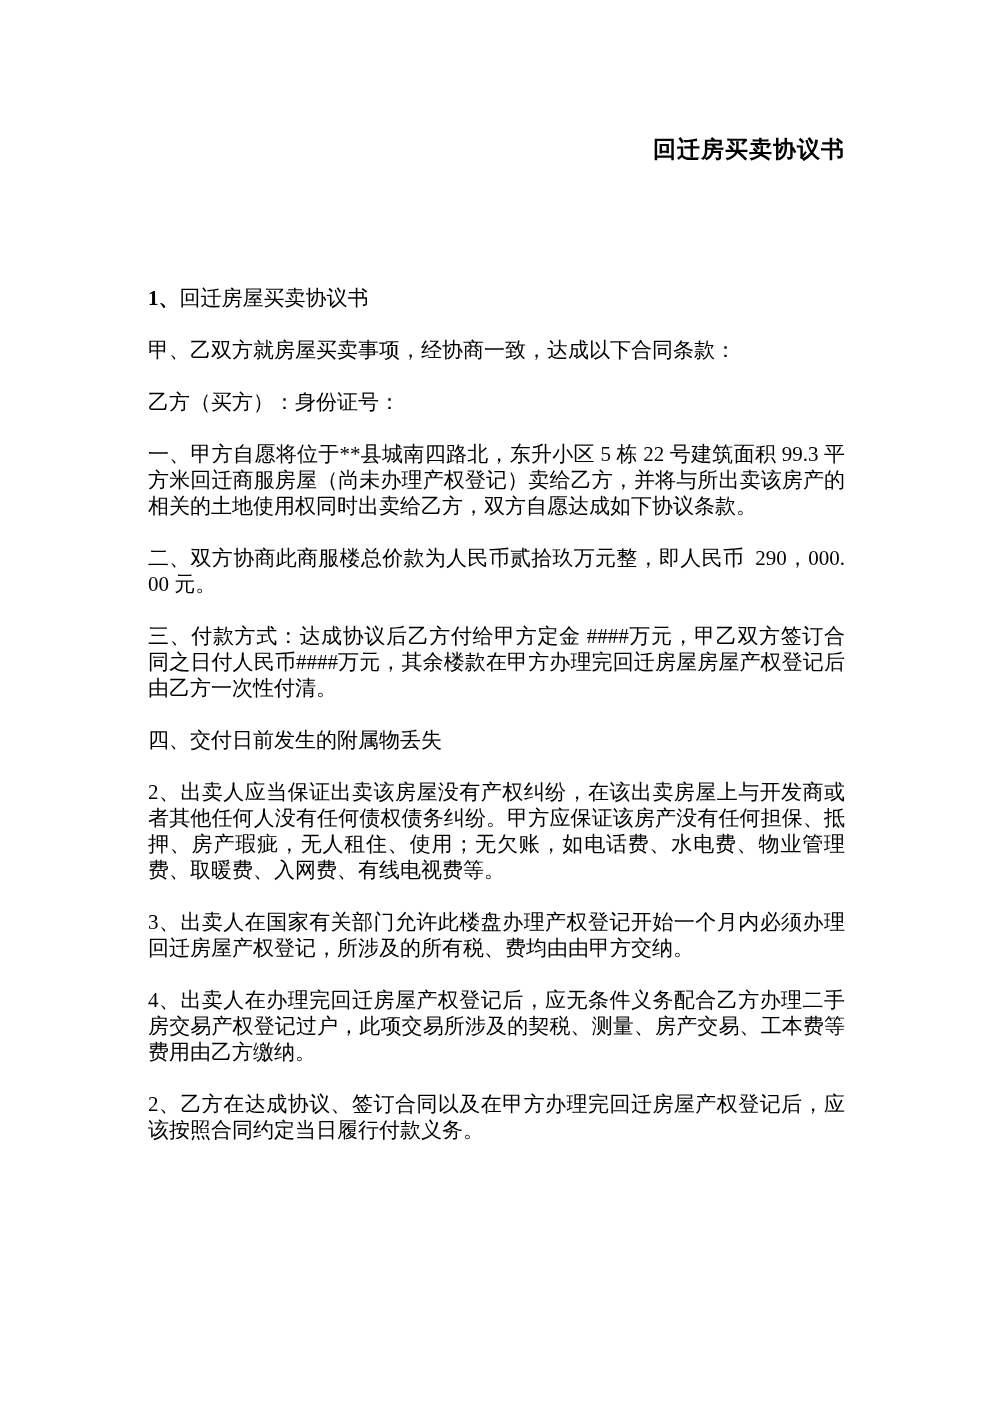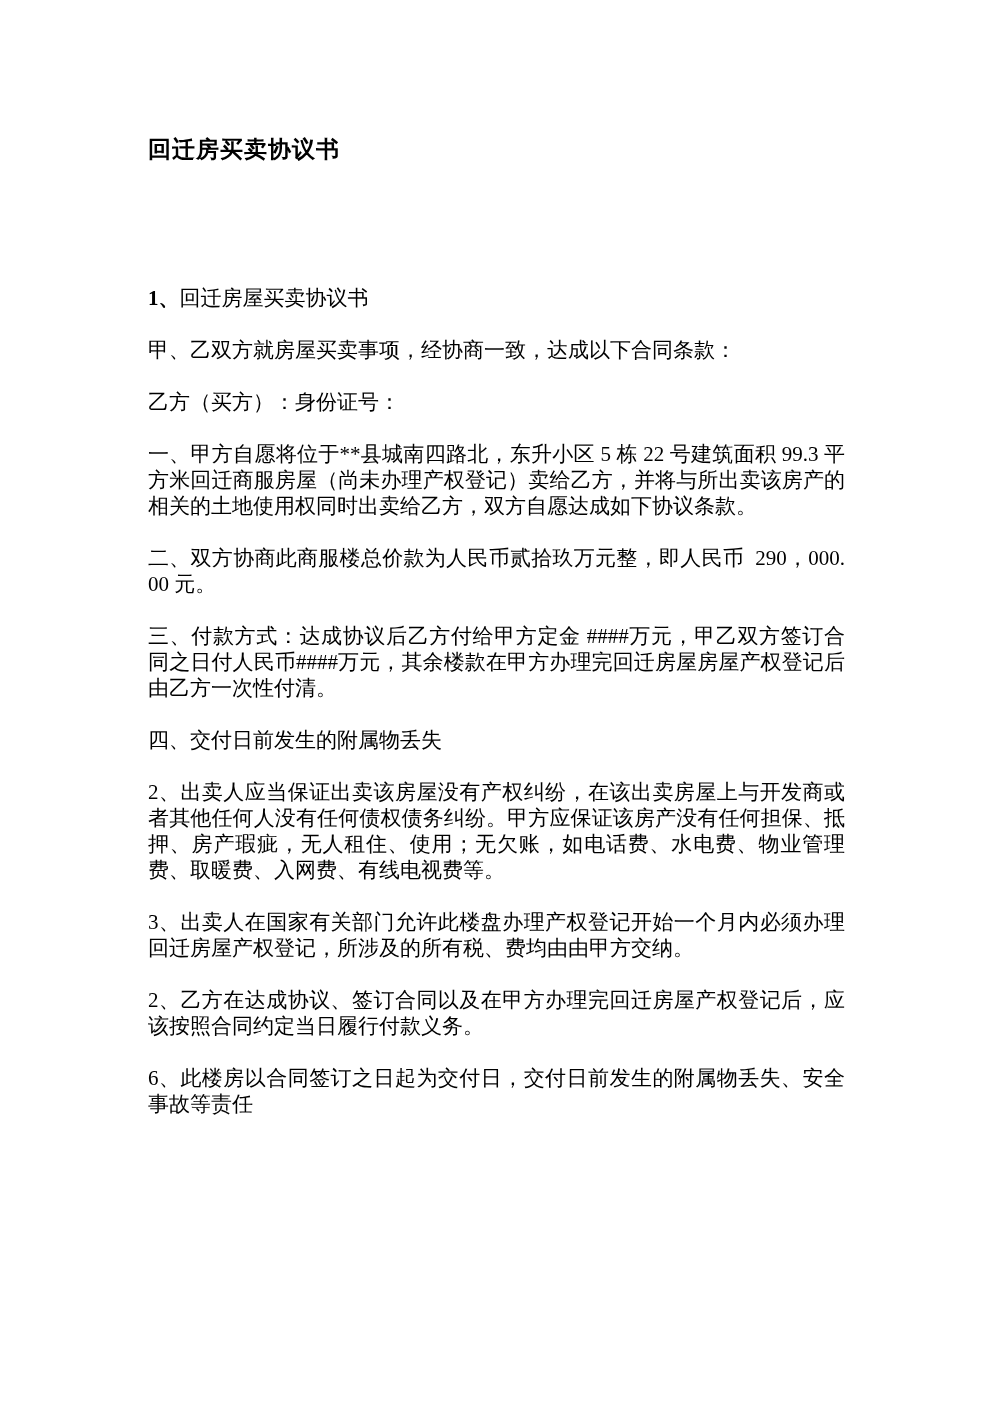--- a/index.html
+++ b/index.html
@@ -16,21 +16,21 @@
     padding: 137px 148px 0 148px;
     font-family: "Liberation Serif", serif;
     color: #000000;
     overflow: hidden;
   }
   .doc-title {
     margin: 0 0 122px 0;
     font-size: 23px;
     font-weight: bold;
     line-height: 26px;
-    text-align: left;
+    text-align: right;
     letter-spacing: 1px;
   }
   .para {
     margin: 0 0 26px 0;
     font-size: 21px;
     line-height: 26px;
     text-align: justify;
     white-space: pre-wrap;
     word-break: break-all;
   }
@@ -58,18 +58,18 @@
 
   <p class="para">三、付款方式：达成协议后乙方付给甲方定金 ####万元，甲乙双方签订合同之日付人民币####万元，其余楼款在甲方办理完回迁房屋房屋产权登记后由乙方一次性付清。</p>
 
   <p class="para">四、交付日前发生的附属物丢失</p>
 
 
   <p class="para">2、出卖人应当保证出卖该房屋没有产权纠纷，在该出卖房屋上与开发商或者其他任何人没有任何债权债务纠纷。甲方应保证该房产没有任何担保、抵押、房产瑕疵，无人租住、使用；无欠账，如电话费、水电费、物业管理费、取暖费、入网费、有线电视费等。</p>
 
   <p class="para">3、出卖人在国家有关部门允许此楼盘办理产权登记开始一个月内必须办理回迁房屋产权登记，所涉及的所有税、费均由由甲方交纳。</p>
 
+  <p class="para">4、出卖人在办理完回迁房屋产权登记后，应无条件义务配合乙方办理二手房交易产权登记过户，此项交易所涉及的契税、测量、房产交易、工本费等费用由乙方缴纳。</p>
 
   <p class="para">2、乙方在达成协议、签订合同以及在甲方办理完回迁房屋产权登记后，应该按照合同约定当日履行付款义务。</p>
 
-  <p class="para">6、此楼房以合同签订之日起为交付日，交付日前发生的附属物丢失、安全事故等责任</p>
 
 </div>
 
 </body></html>

